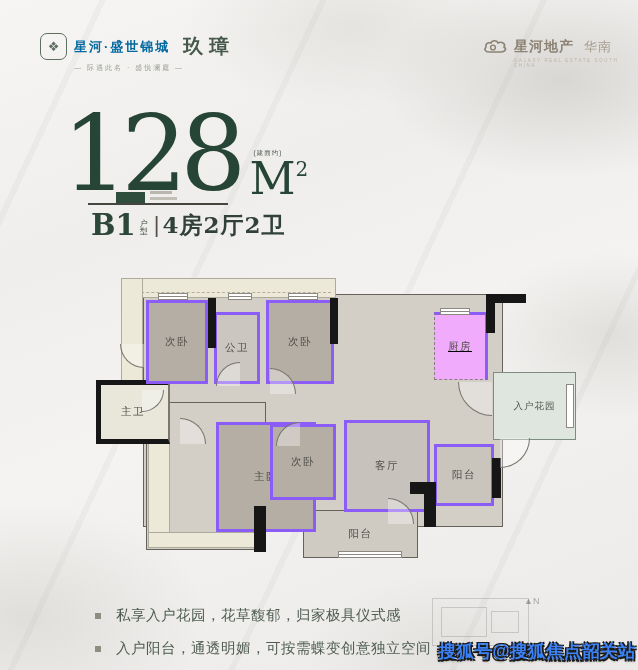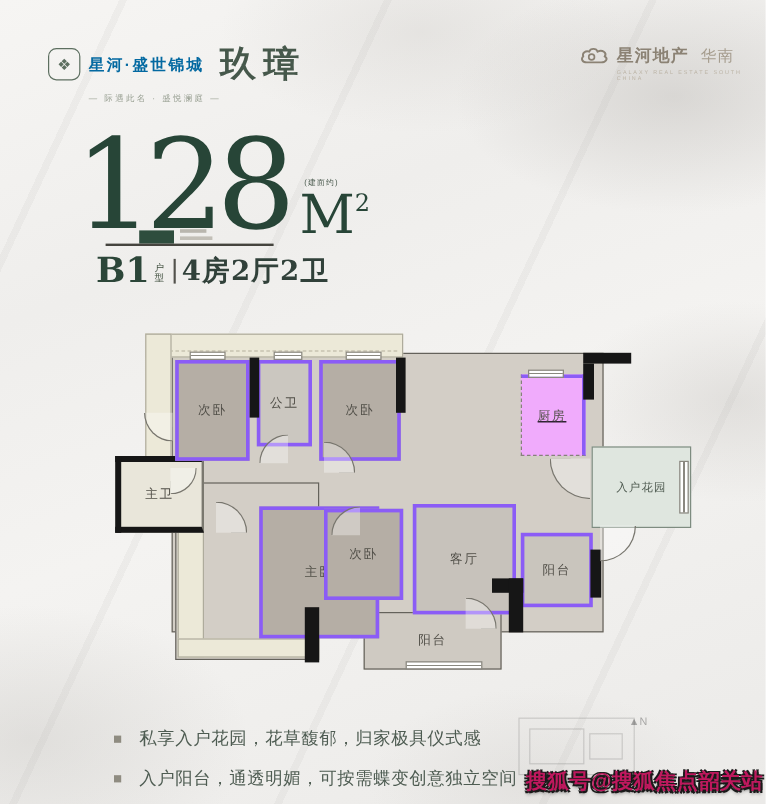--- a/index.html
+++ b/index.html
@@ -16,21 +16,21 @@
   }
   .streaks{position:absolute;inset:0;pointer-events:none;
     background:repeating-linear-gradient(115deg, transparent 0 90px, rgba(170,168,165,.10) 90px 96px, transparent 96px 200px);}
 
   
   .logo-left{position:absolute;left:40px;top:33px;}
   .logo-left .row{display:flex;align-items:center;gap:7px;}
   .seal{width:25px;height:25px;border:1.6px solid #5d6f60;border-radius:7px;
     display:flex;align-items:center;justify-content:center;color:#5d6f60;font-size:13px;}
   .brand-title{font-size:13px;font-weight:bold;color:#0369a1;letter-spacing:2px;}
-  .brand-suffix{font-family:"Liberation Serif",serif;font-size:30px;font-weight:bold;color:#46584b;letter-spacing:6px;margin-left:6px;}
+  .brand-suffix{font-family:"Liberation Serif",serif;font-size:20px;font-weight:bold;color:#46584b;letter-spacing:6px;margin-left:6px;}
   .tagline{margin-top:3px;margin-left:34px;font-size:7px;color:#9aa194;letter-spacing:2px;}
 
   .logo-right{position:absolute;left:482px;top:38px;}
   .logo-right .row{display:flex;align-items:center;gap:6px;}
   .cloud{width:26px;height:17px;}
   .lr-title{font-size:14px;font-weight:bold;color:#8b8274;letter-spacing:1px;}
   .lr-region{font-size:13px;color:#a59c8d;letter-spacing:1px;margin-left:4px;}
   .lr-sub{margin-top:2px;margin-left:32px;font-size:4.5px;color:#bcb4a6;letter-spacing:1.6px;}
 
   
@@ -39,21 +39,21 @@
   .area-num{font-family:"DejaVu Serif","Liberation Serif",serif;font-size:104px;line-height:.82;
     color:#274537;letter-spacing:-7px;font-weight:500;}
   .area-unitcol{margin-left:10px;margin-bottom:-2px;}
   .area-note{font-size:6.5px;color:#4a5a4e;letter-spacing:1px;margin-left:4px;}
   .area-unit{font-family:"DejaVu Serif","Liberation Serif",serif;font-size:45px;line-height:.9;color:#274537;font-weight:500;}
   .area-sup{font-size:20px;vertical-align:18px;letter-spacing:0;}
   .mini-rect{position:absolute;left:54px;top:80px;width:29px;height:11px;background:#2e4d3d;}
   .mini-line1{position:absolute;left:88px;top:79px;width:22px;height:2.5px;background:#b9b6ae;}
   .mini-line2{position:absolute;left:88px;top:85px;width:27px;height:2.5px;background:#c2bfb7;}
   .hl-divider{position:absolute;left:88px;top:203px;width:140px;height:1.5px;background:#45443e;}
-  .plan-line{position:absolute;left:80px;top:208px;display:flex;align-items:center;text-align:center;}
+  .plan-line{position:absolute;left:91px;top:208px;display:flex;align-items:center;text-align:center;}
   .plan-code{font-family:"DejaVu Serif","Liberation Serif",serif;font-size:29px;font-weight:bold;color:#2c4639;}
   .plan-caption{display:flex;flex-direction:column;margin:6px 3px 0 4px;}
   .plan-caption span{font-size:8px;line-height:1.05;color:#41503f;}
   .plan-sep{font-size:22px;color:#53524c;margin:0 3px;font-weight:200;}
   .plan-layout{font-size:23px;font-weight:bold;color:#31413a;letter-spacing:1px;font-family:"DejaVu Serif","Liberation Serif",serif;}
 
   
   .plan{position:absolute;left:88px;top:272px;width:492px;height:292px;}
   .plan *{position:absolute;box-sizing:border-box;}
   .shell{background:#d3cec6;border:1.8px solid #64625b;}
@@ -64,21 +64,21 @@
   .garden-block{left:405px;top:100px;width:83px;height:68px;background:#dfe6df;border:1.6px solid #7e8c80;}
   .band{background:#ece9d8;border:1px solid #aeab9c;}
   .band-inner{border:none;background:transparent;border-bottom:1px dashed #b4b09c;}
   .band-top{left:33px;top:6px;width:215px;height:20px;}
   .band-left{left:33px;top:6px;width:22px;height:104px;}
   .band-bl-v{left:60px;top:168px;width:22px;height:108px;}
   .band-bl-h{left:60px;top:260px;width:118px;height:16px;}
   .room{background:#b5aea5;border:3px solid #8b5cf6;display:flex;align-items:center;justify-content:center;}
   .room span{position:static;font-size:10.5px;color:#514f48;letter-spacing:1.5px;}
   .r-bedroom-a{left:58px;top:28px;width:62px;height:84px;}
-  .r-bath-public{left:126px;top:28px;width:46px;height:72px;background:#cbc7c0;}
+  .r-bath-public{left:126px;top:40px;width:46px;height:72px;background:#cbc7c0;}
   .r-bedroom-b{left:178px;top:28px;width:68px;height:84px;}
   .r-dining{left:252px;top:40px;width:86px;height:106px;background:#c7c2bb;}
   .r-kitchen{left:346px;top:40px;width:54px;height:68px;background:#f0abfc;border-left:1px dashed #85827a;border-bottom:1px dashed #85827a;text-decoration:underline;}
   .r-entry-garden{left:407px;top:102px;width:79px;height:64px;background:transparent;border:none;}
   .r-entry-garden span{font-size:9.5px;color:#4c584e;letter-spacing:1px;}
   .r-master-bath{left:12px;top:112px;width:66px;height:56px;background:transparent;border:none;}
   .r-master-bed{left:88px;top:150px;width:100px;height:110px;margin-left:40px;}
   .r-bedroom-c{left:182px;top:152px;width:66px;height:76px;}
   .r-living{left:256px;top:148px;width:86px;height:92px;background:#c7c2bb;}
   .r-balcony-main{left:218px;top:241px;width:109px;height:42px;background:transparent;border:none;}
@@ -113,21 +113,21 @@
 
   
   .keymap{position:absolute;left:432px;top:598px;width:95px;height:46px;opacity:.22;border:1.5px solid #555;}
   .keymap .k1{position:absolute;left:8px;top:8px;width:44px;height:28px;border:1px solid #555;}
   .keymap .k2{position:absolute;left:58px;top:12px;width:26px;height:20px;border:1px solid #555;}
   .north{position:absolute;left:524px;top:596px;opacity:.38;font-size:9px;color:#333;}
   .features{position:absolute;left:95px;top:606px;}
   .feature{display:flex;align-items:center;margin-bottom:14px;}
   .bullet{width:6px;height:6px;background:#8f8c81;margin-right:15px;flex:0 0 auto;}
   .feature-text{font-size:14.5px;color:#4e5c52;letter-spacing:.5px;}
-  .watermark{position:absolute;right:2px;bottom:7px;font-size:17.5px;font-weight:bold;color:#be185d;letter-spacing:.5px;
+  .watermark{position:absolute;right:2px;bottom:7px;font-size:17.5px;font-weight:bold;color:#3b82f6;letter-spacing:.5px;
     text-shadow:-1.5px -1.5px 0 #1a1a1a,1.5px -1.5px 0 #1a1a1a,-1.5px 1.5px 0 #1a1a1a,1.5px 1.5px 0 #1a1a1a,0 2px 3px rgba(0,0,0,.45);}
 </style>
 </head>
 <body>
 
 <div class="streaks"></div>
 
 <div class="logo-left">
   <div class="row">
     <span class="seal">❖</span>

